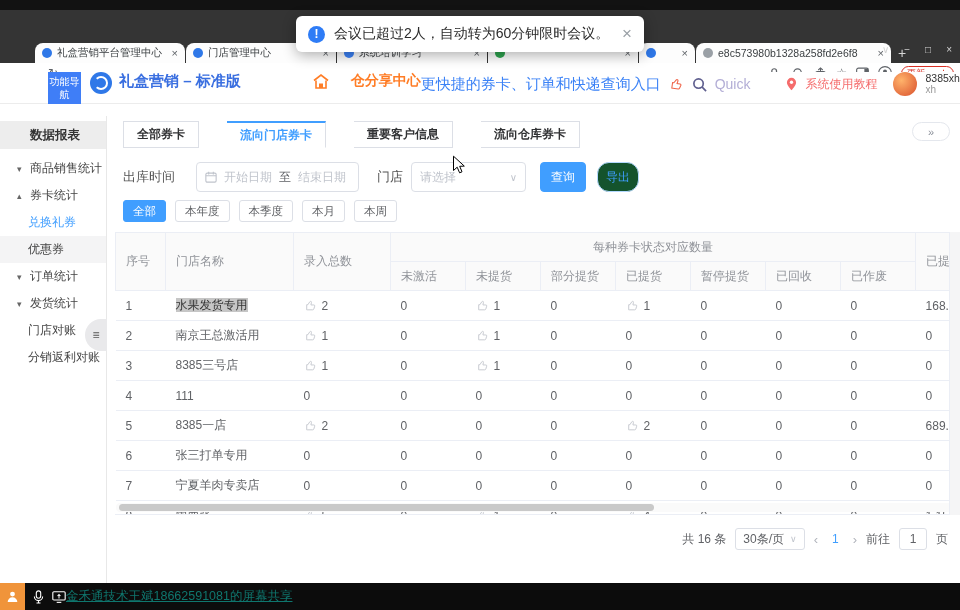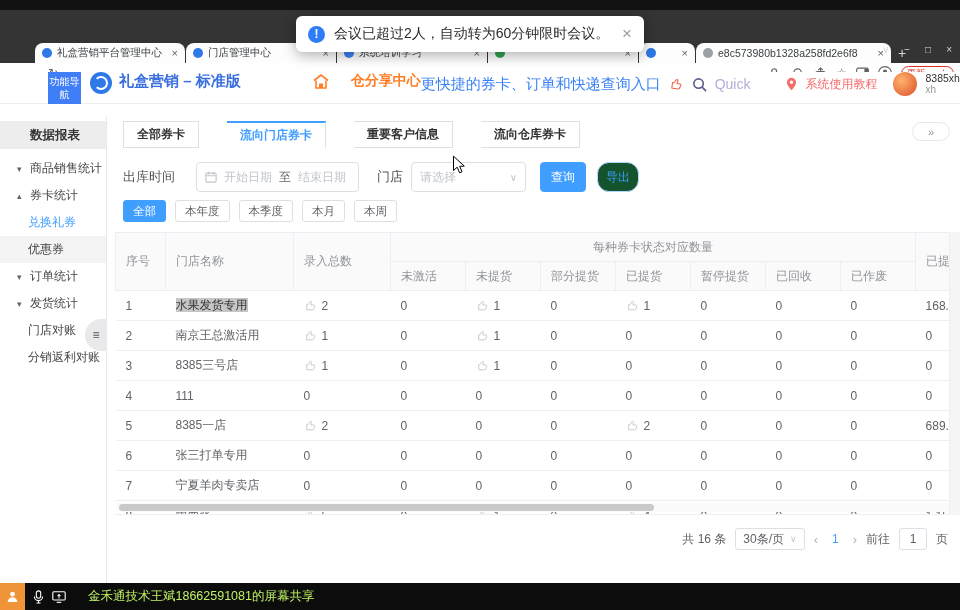--- a/index.html
+++ b/index.html
@@ -87,21 +87,21 @@
   .pagination { position:absolute; right:12px; top:412px; display:flex; align-items:center; font-size:12px; color:#606266; gap:9px; }
   .psel { border:1px solid #dcdfe6; border-radius:3px; height:22px; display:flex; align-items:center; gap:6px; padding:0 7px; color:#606266; }
   .psel .chev { color:#c0c4cc; font-size:9px; }
   .parrow { color:#b0b3bb; font-size:13px; }
   .pcur { color:#409eff; padding:0 5px; }
   .goto-input { border:1px solid #dcdfe6; border-radius:3px; width:28px; height:22px; display:flex; align-items:center; justify-content:center; color:#606266; }
 
   
   .bottombar { position:absolute; left:0; right:0; bottom:0; height:27px; background:#0c0c0c; display:flex; align-items:center; }
   .share-avatar { width:25px; height:27px; background:#f0943a; display:flex; align-items:center; justify-content:center; flex:none; }
-  .share-text { color:#bef264; font-size:12.5px; margin-left:22px; white-space:nowrap; }
+  .share-text { color:#0f766e; font-size:12.5px; margin-left:0; white-space:nowrap;text-decoration:underline; }
   .bico { margin-left:8px; flex:none; display:flex; }
 
   
   .toast { position:absolute; left:296px; top:16px; width:348px; height:36px; background:#fff; border-radius:6px; box-shadow:0 3px 14px rgba(0,0,0,.32); display:flex; align-items:center; padding:0 12px; z-index:50; }
   .toast-icon { width:17px; height:17px; border-radius:50%; background:#2e7cf6; color:#fff; font-size:12px; font-weight:bold; display:flex; align-items:center; justify-content:center; margin-right:9px; flex:none; }
   .toast-text { font-size:14px; color:#2b2b2b; white-space:nowrap; }
   .toast-close { margin-left:auto; color:#9aa0a6; font-size:17px; }
 
   .cursor { position:absolute; left:452px; top:155px; z-index:60; }
 </style>

